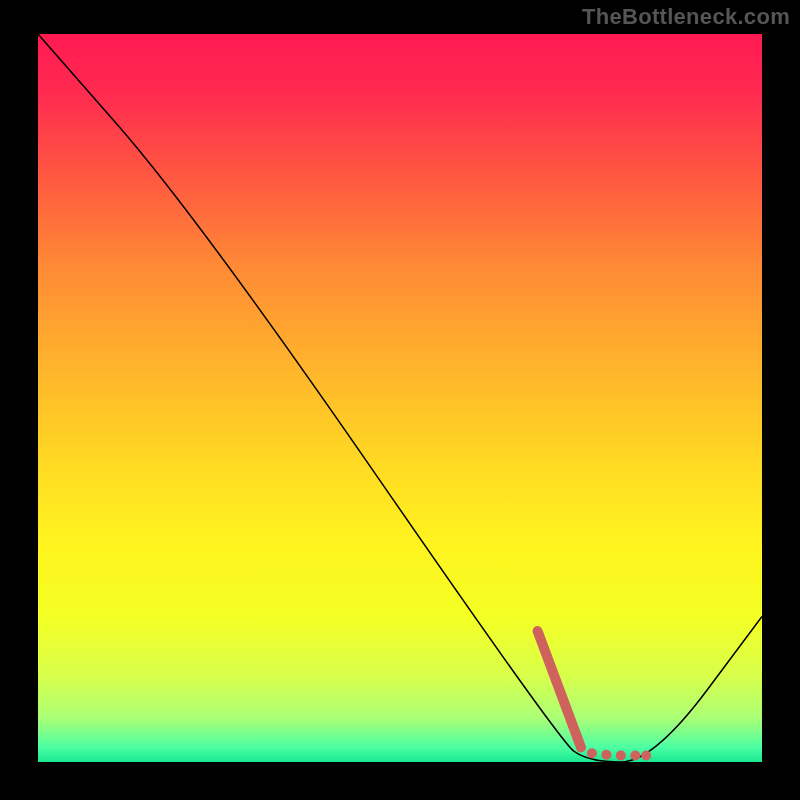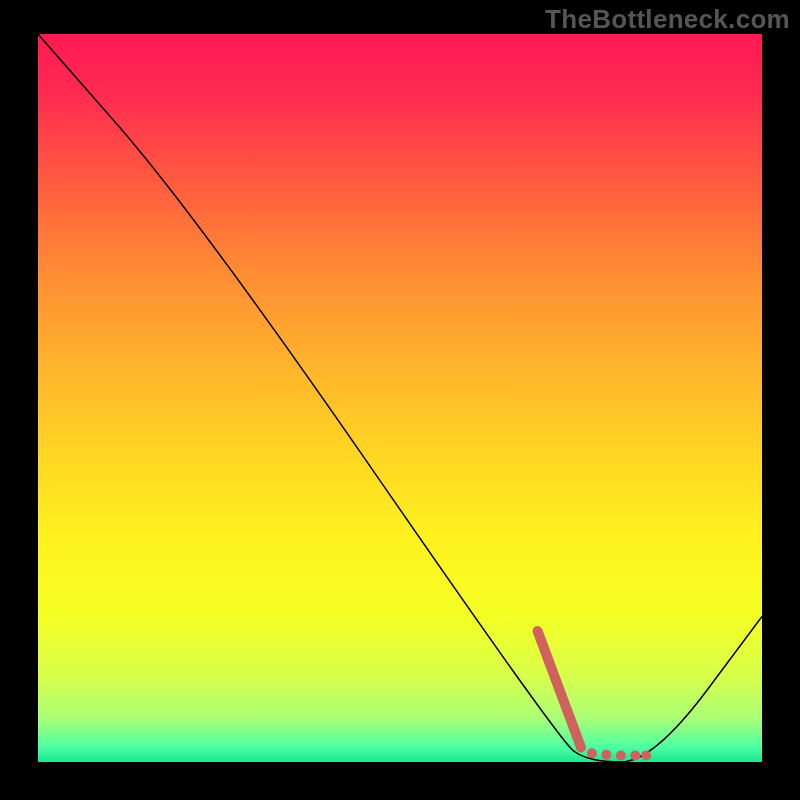--- a/index.html
+++ b/index.html
@@ -14,21 +14,21 @@
   .frame {
     position: relative;
     width: 800px;
     height: 800px;
   }
   .watermark {
     position: absolute;
     top: 4px;
     right: 10px;
     color: #555;
-    font-size: 26px;
+    font-size: 22px;
     font-weight: 600;
     letter-spacing: 0.3px;
     z-index: 20;
   }
   svg.chart {
     position: absolute;
     left: 0;
     top: 0;
     width: 800px;
     height: 800px;

